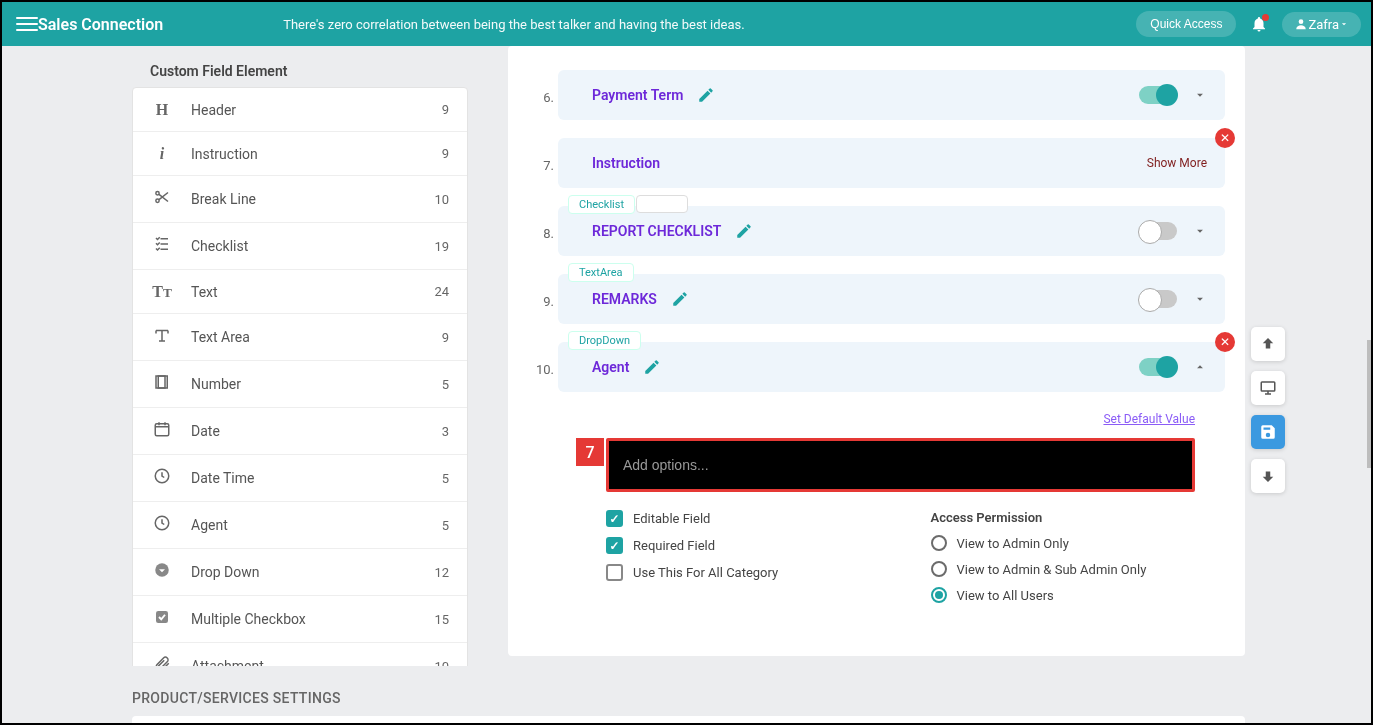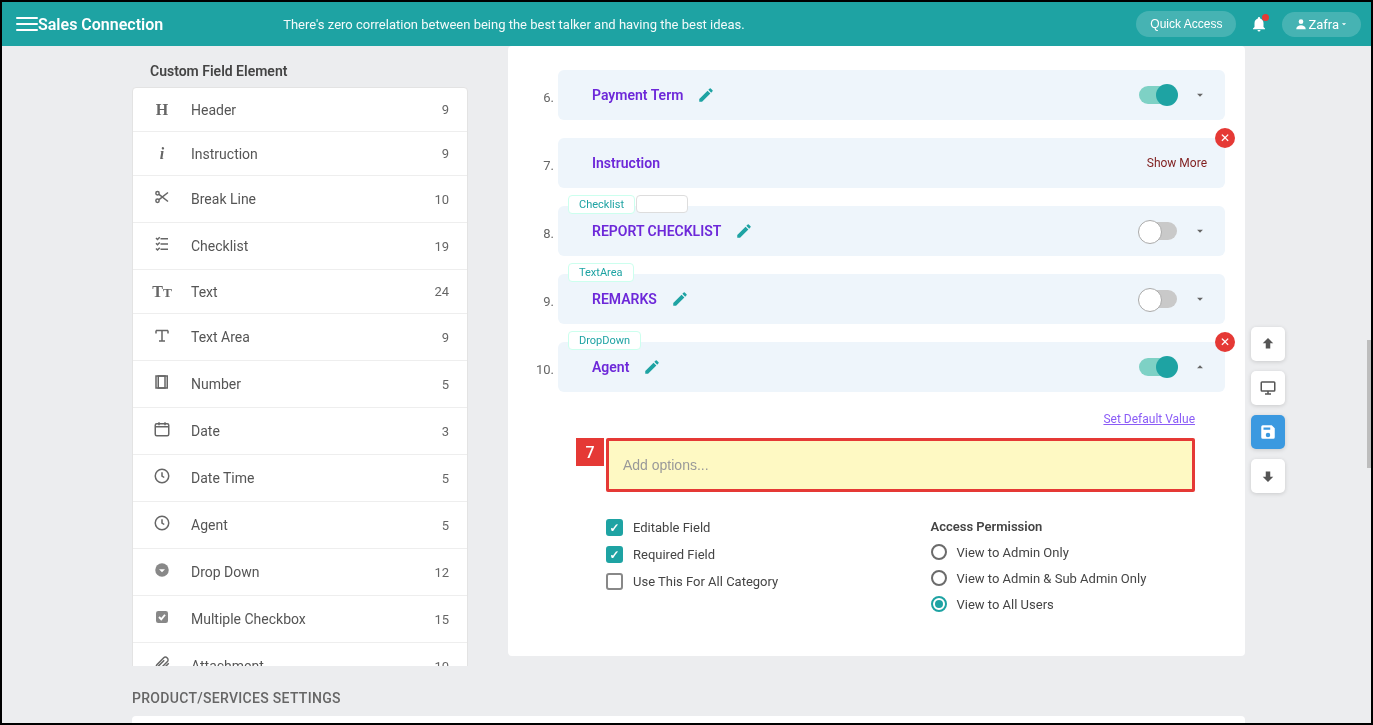--- a/index.html
+++ b/index.html
@@ -47,23 +47,23 @@
 .tag { position: absolute; top: -11px; left: 10px; background: #fff; border: 1px solid #ccc; border-radius: 4px; font-size: 11px; padding: 2px 10px; }
 .tag.teal { color: #1ea3a3; border-color: #cfe; }
 .tag-extra { position: absolute; top: -11px; left: 78px; background: #fff; border: 1px solid #ddd; border-radius: 4px; width: 52px; height: 18px; }
 .delete-badge { position: absolute; top: -10px; right: -10px; width: 20px; height: 20px; background: #e53935; border-radius: 50%; display: flex; align-items: center; justify-content: center; color: #fff; font-size: 12px; cursor: pointer; z-index: 5;}
 .show-more { color: #7f1d1d; font-size: 12px; cursor: pointer; margin-left: auto;}
 
 .expanded-body { background: #fff; padding: 20px 30px 4px 48px; margin-left: 30px;}
 .set-default { text-align: right; font-size: 12px; color: #8b5cf6; text-decoration: underline; cursor: pointer; margin-bottom: 12px;}
 .options-wrap { position: relative; }
 .step-badge { position: absolute; left: -30px; top: 0; width: 28px; height: 28px; background: #e53935; color: #fff; font-size: 16px; font-weight: 500; display: flex; align-items: center; justify-content: center; z-index: 10;}
-.options-input { width: 100%; border: 3px solid #e53935; border-radius: 2px; padding: 16px 14px; font-size: 14px; color: #888; background: #fef9c3;}
+.options-input { width: 100%; border: 3px solid #e53935; border-radius: 2px; padding: 16px 14px; font-size: 14px; color: #888; background: #000000;}
 .options-input::placeholder { color: #999; }
-.settings-row { display: flex; margin-top: 27px; gap: 60px; }
+.settings-row { display: flex; margin-top: 18px; gap: 60px; }
 .settings-col { flex: 1; }
 .settings-col h5 { font-size: 13px; font-weight: 600; color: #444; margin-bottom: 10px; }
 .chk-row, .rad-row { display: flex; align-items: center; gap: 10px; font-size: 13px; color: #444; margin-bottom: 10px; cursor: pointer;}
 .chk { width: 17px; height: 17px; border: 2px solid #888; border-radius: 3px; display: inline-flex; align-items: center; justify-content: center; flex-shrink: 0;}
 .chk.on { background: #1ea3a3; border-color: #1ea3a3; }
 .chk.on::after { content: '✓'; color: #fff; font-size: 12px; font-weight: bold;}
 .rad { width: 16px; height: 16px; border: 2px solid #6b6b6b; border-radius: 50%; display: inline-flex; align-items: center; justify-content: center; flex-shrink: 0;}
 .rad.on { border-color: #1ea3a3; }
 .rad.on::after { content:''; width: 8px; height: 8px; background: #1ea3a3; border-radius: 50%; }
 

